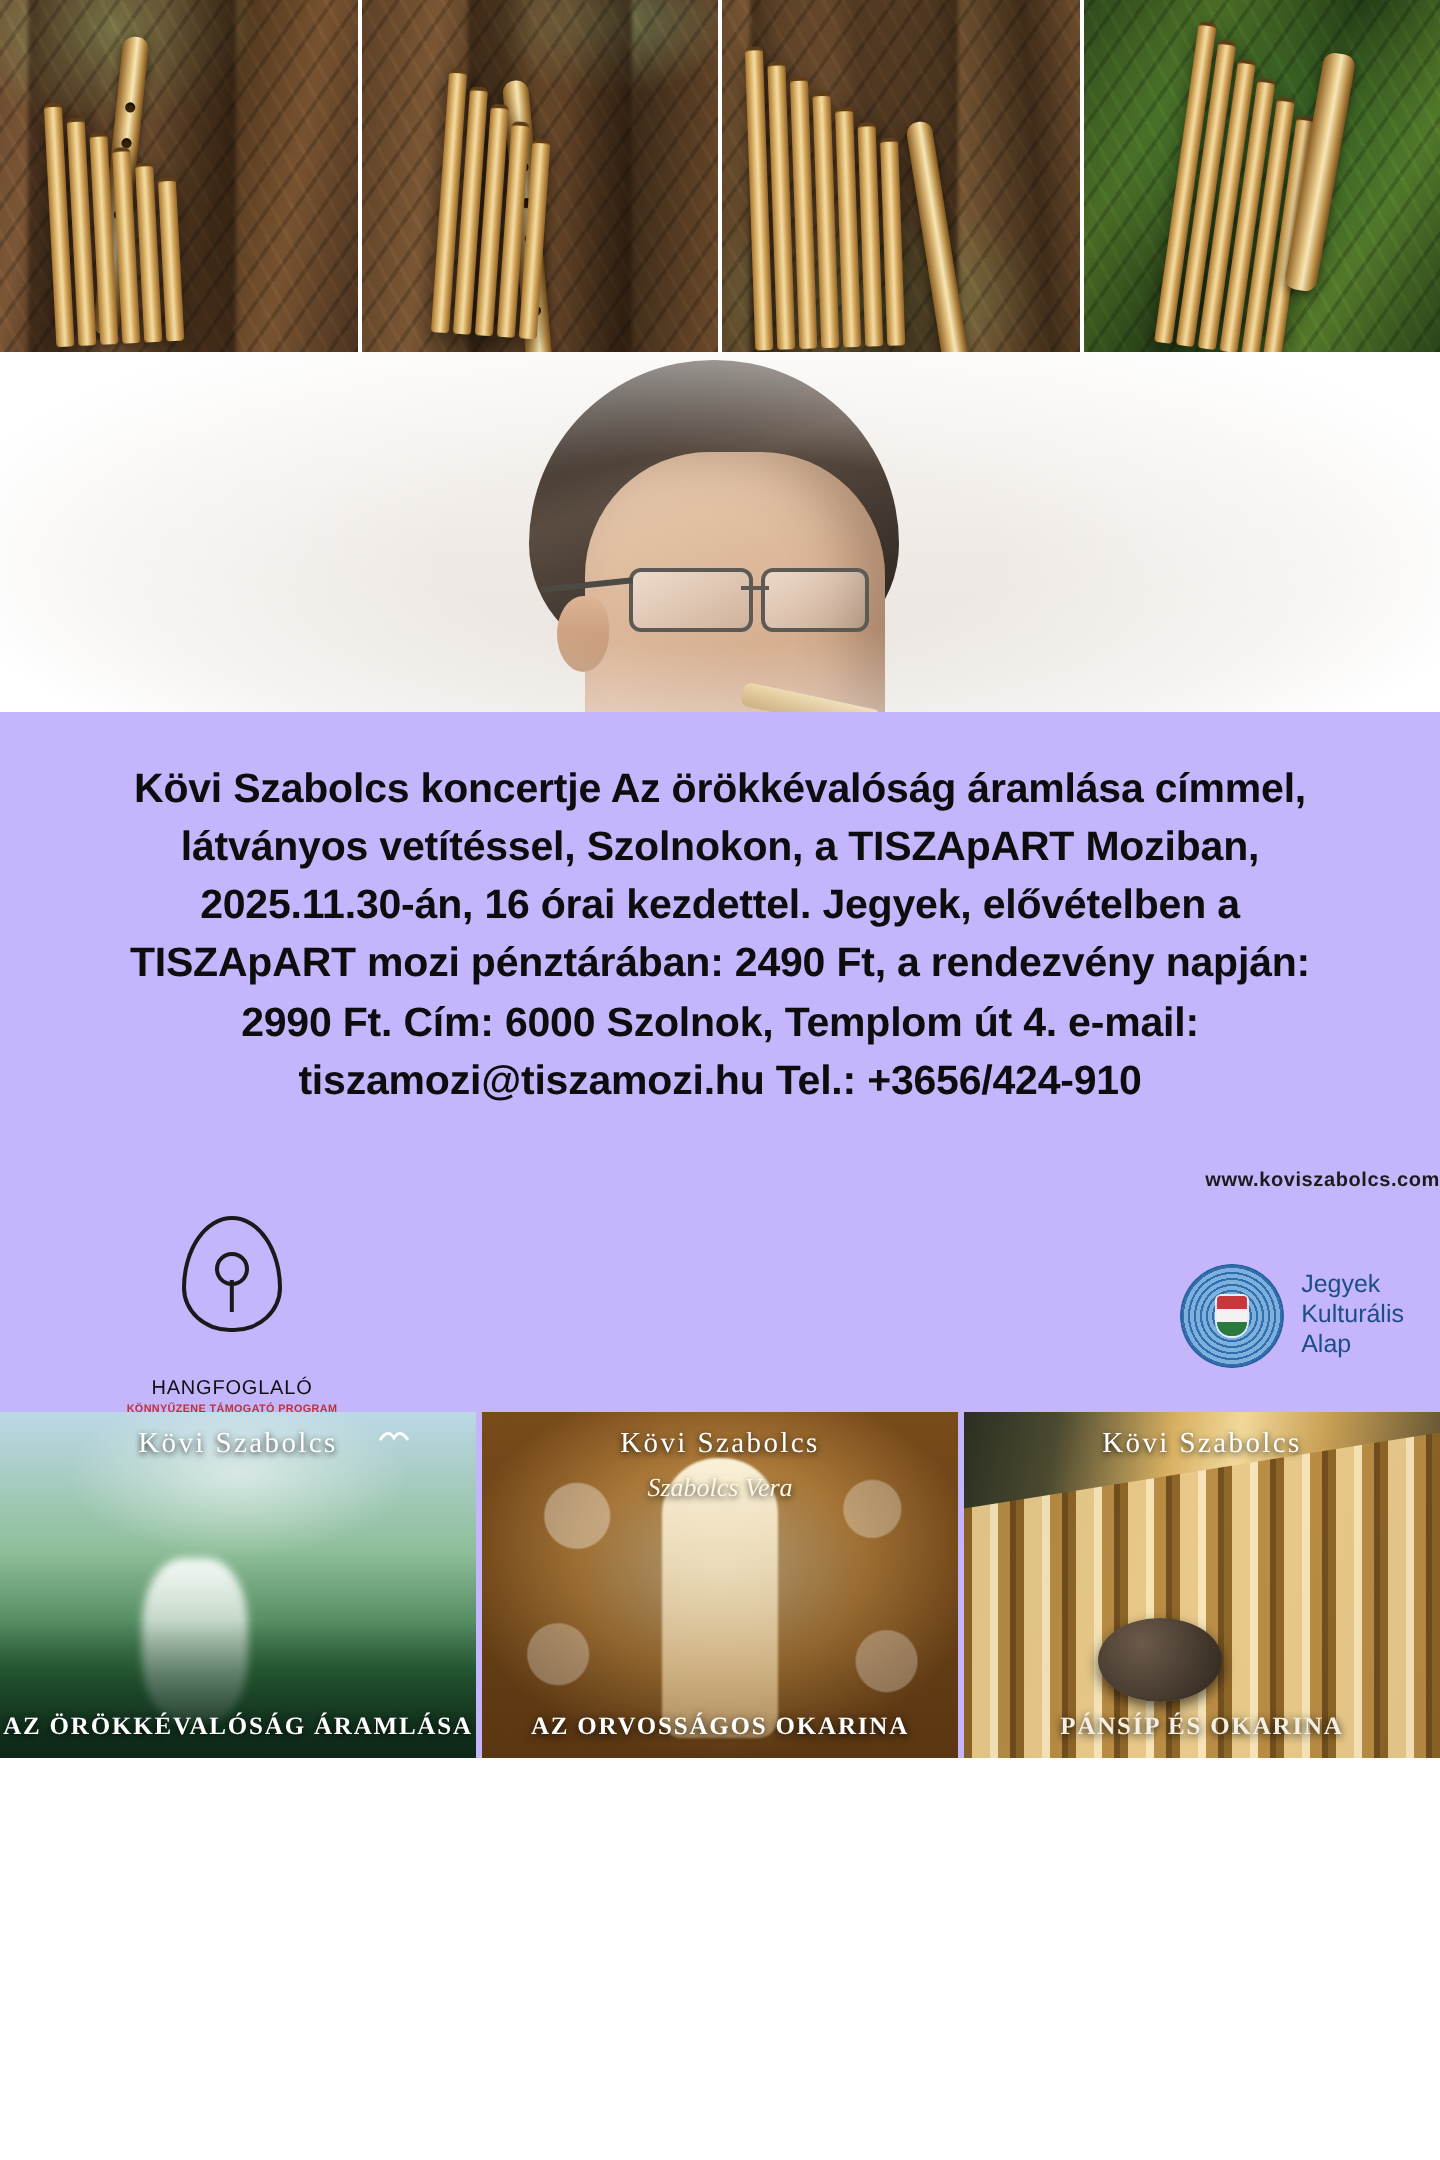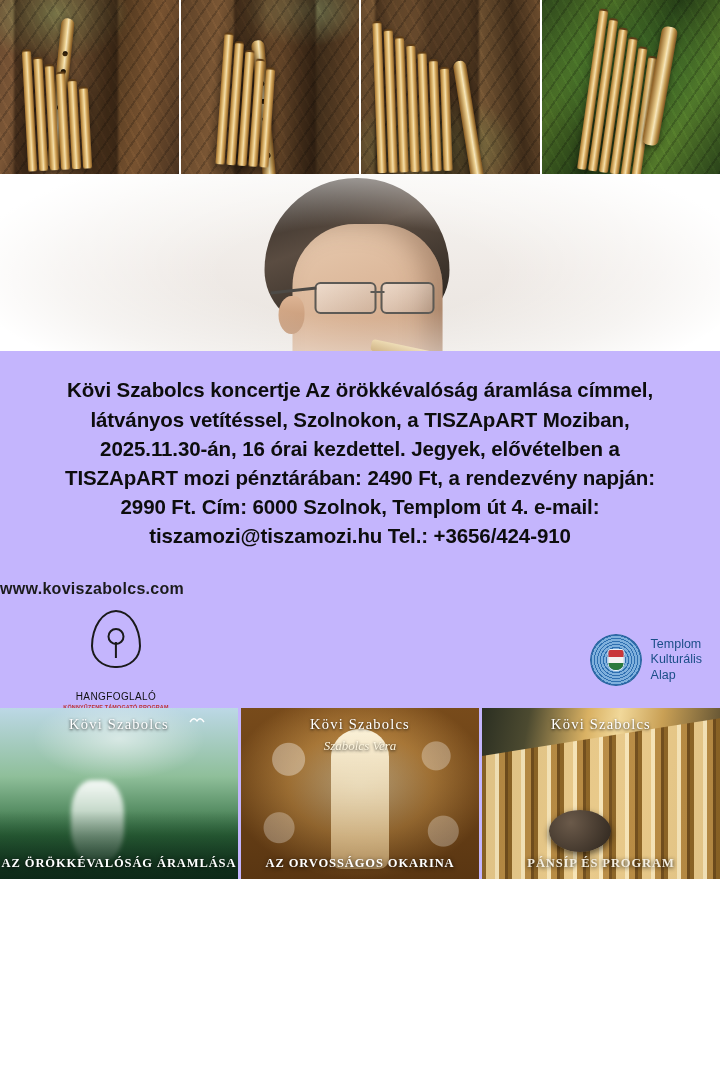--- a/index.html
+++ b/index.html
@@ -187,22 +187,22 @@
   }
   .textblock p {
     margin: 0;
     font-size: 20.5px;
     line-height: 1.42;
     font-weight: bold;
     color: #0d0d0d;
     letter-spacing: -0.1px;
   }
   .website {
-    text-align: left;
-    font-size: 16px;
+    text-align: right;
+    font-size: 10px;
     font-weight: bold;
     color: #1b1b1b;
     margin-top: 28px;
     letter-spacing: .3px;
   }
 
   
   .logos {
     display: flex;
     align-items: center;
@@ -490,21 +490,21 @@
 
     <div class="logo-hang">
       <div class="hang-mark"></div>
       <div class="hang-title">HANGFOGLALÓ</div>
       <div class="hang-sub">KÖNNYŰZENE TÁMOGATÓ PROGRAM</div>
     </div>
 
     <div class="logo-nka">
       <div class="nka-circle"></div>
       <div class="nka-text">
-        <div>Templom</div>
+        <div>Jegyek</div>
         <div>Kulturális</div>
         <div>Alap</div>
       </div>
     </div>
   </div>
 
   <div class="albums">
 
     <div class="album album-1">
       <div class="album-title">Kövi Szabolcs</div>
@@ -520,17 +520,17 @@
       <div class="figure"></div>
       <div class="album-title">Kövi Szabolcs</div>
       <div class="album-sub">Szabolcs Vera</div>
       <div class="album-name">AZ ORVOSSÁGOS OKARINA</div>
     </div>
 
     <div class="album album-3">
       <div class="pipes-big"></div>
       <div class="ocarina"></div>
       <div class="album-title">Kövi Szabolcs</div>
-      <div class="album-name dark">PÁNSÍP ÉS PROGRAM</div>
+      <div class="album-name dark">PÁNSÍP ÉS OKARINA</div>
     </div>
   </div>
 
 </div>
 
 </body></html>

